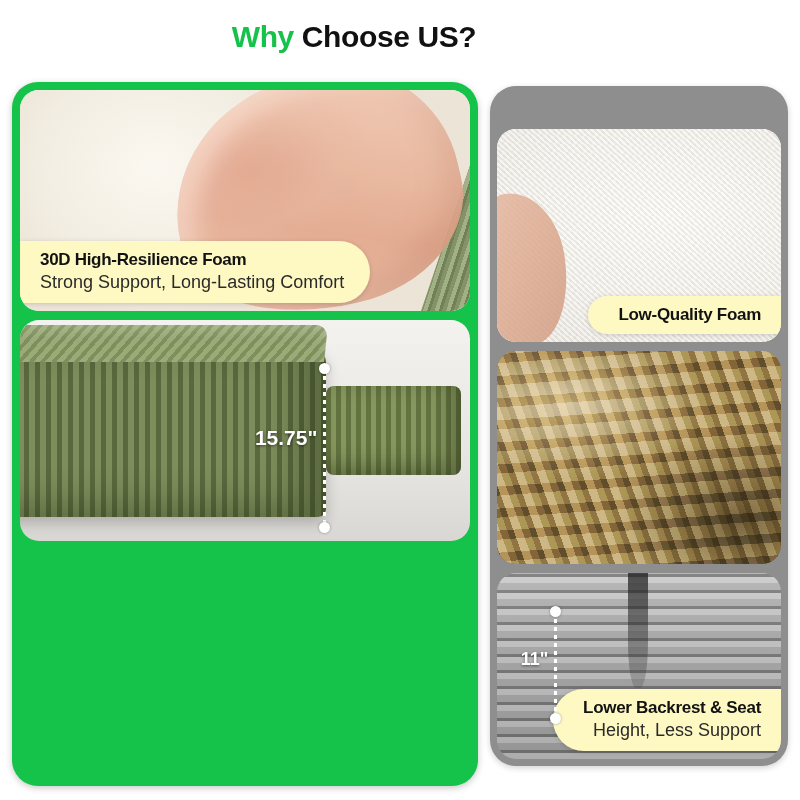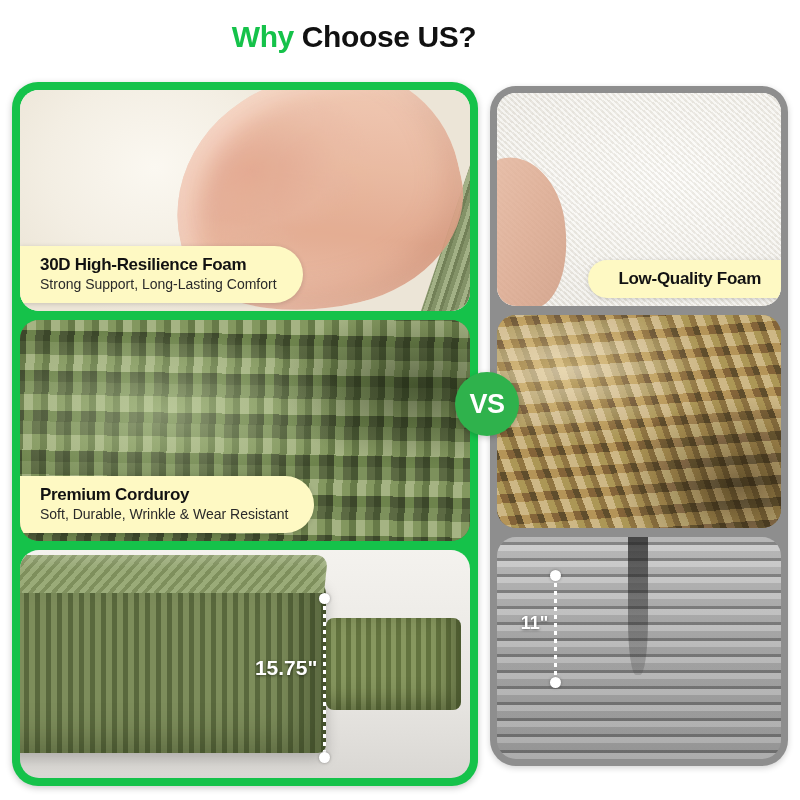--- a/index.html
+++ b/index.html
@@ -79,21 +79,21 @@
   .tile {
     position: relative;
     border-radius: 19px;
     overflow: hidden;
     flex: 1 1 0;
   }
   .panel-good .tile:nth-child(1) { flex: 0 0 221px; }
   .panel-good .tile:nth-child(2) { flex: 0 0 221px; }
   .panel-good .tile:nth-child(3) { flex: 1 1 auto; }
 
-  .panel-bad .tile:nth-child(1) { flex: 0 0 213px; }
+  .panel-bad .tile:nth-child(1) { flex: 0 0 213px; margin-top: 36px; }
   .panel-bad .tile:nth-child(2) { flex: 0 0 213px; }
   .panel-bad .tile:nth-child(3) { flex: 1 1 auto; }
 
   .tile-art { position: absolute; inset: 0; }
 
   
 
   
   .art-foam-good {
     background:
@@ -289,21 +289,21 @@
 
   .pill-title {
     font-size: 17px;
     font-weight: bold;
     color: #121212;
     letter-spacing: -0.3px;
     white-space: nowrap;
     line-height: 1.12;
   }
   .pill-sub {
-    font-size: 14px;
+    font-size: 18px;
     color: #2a2a2a;
     white-space: nowrap;
     line-height: 1.25;
     margin-top: 1px;
   }
 
   
   .vs-badge {
     position: absolute;
     left: 443px;
@@ -375,27 +375,20 @@
     <div class="panel-inner">
 
       <div class="tile">
         <div class="tile-art art-foam-good"></div>
         <div class="pill pill-left">
           <div class="pill-title">30D High-Resilience Foam</div>
           <div class="pill-sub">Strong Support, Long-Lasting Comfort</div>
         </div>
       </div>
 
-      <div class="tile">
-        <div class="tile-art art-corduroy-good"></div>
-        <div class="pill pill-left">
-          <div class="pill-title">Premium Corduroy</div>
-          <div class="pill-sub">Soft, Durable, Wrinkle &amp; Wear Resistant</div>
-        </div>
-      </div>
 
       <div class="tile">
         <div class="tile-art art-ottoman-good">
           <div class="seat-main"></div>
           <div class="seat-back"></div>
         </div>
         <div class="measure" id="measure-good">
           <div class="measure-line"></div>
           <div class="measure-dot top"></div>
           <div class="measure-dot bottom"></div>
@@ -421,20 +414,23 @@
       </div>
 
       <div class="tile">
         <div class="tile-art art-ottoman-bad"></div>
         <div class="measure" id="measure-bad">
           <div class="measure-line"></div>
           <div class="measure-dot top"></div>
           <div class="measure-dot bottom"></div>
           <div class="measure-value small">11"</div>
         </div>
+        <div class="pill pill-right">
+          <div class="pill-title">Lower Backrest &amp; Seat</div>
+          <div class="pill-sub">Height, Less Support</div>
+        </div>
       </div>
 
     </div>
   </div>
 
-  <div class="vs-badge">VS</div>
 
 </div>
 
 </body></html>

